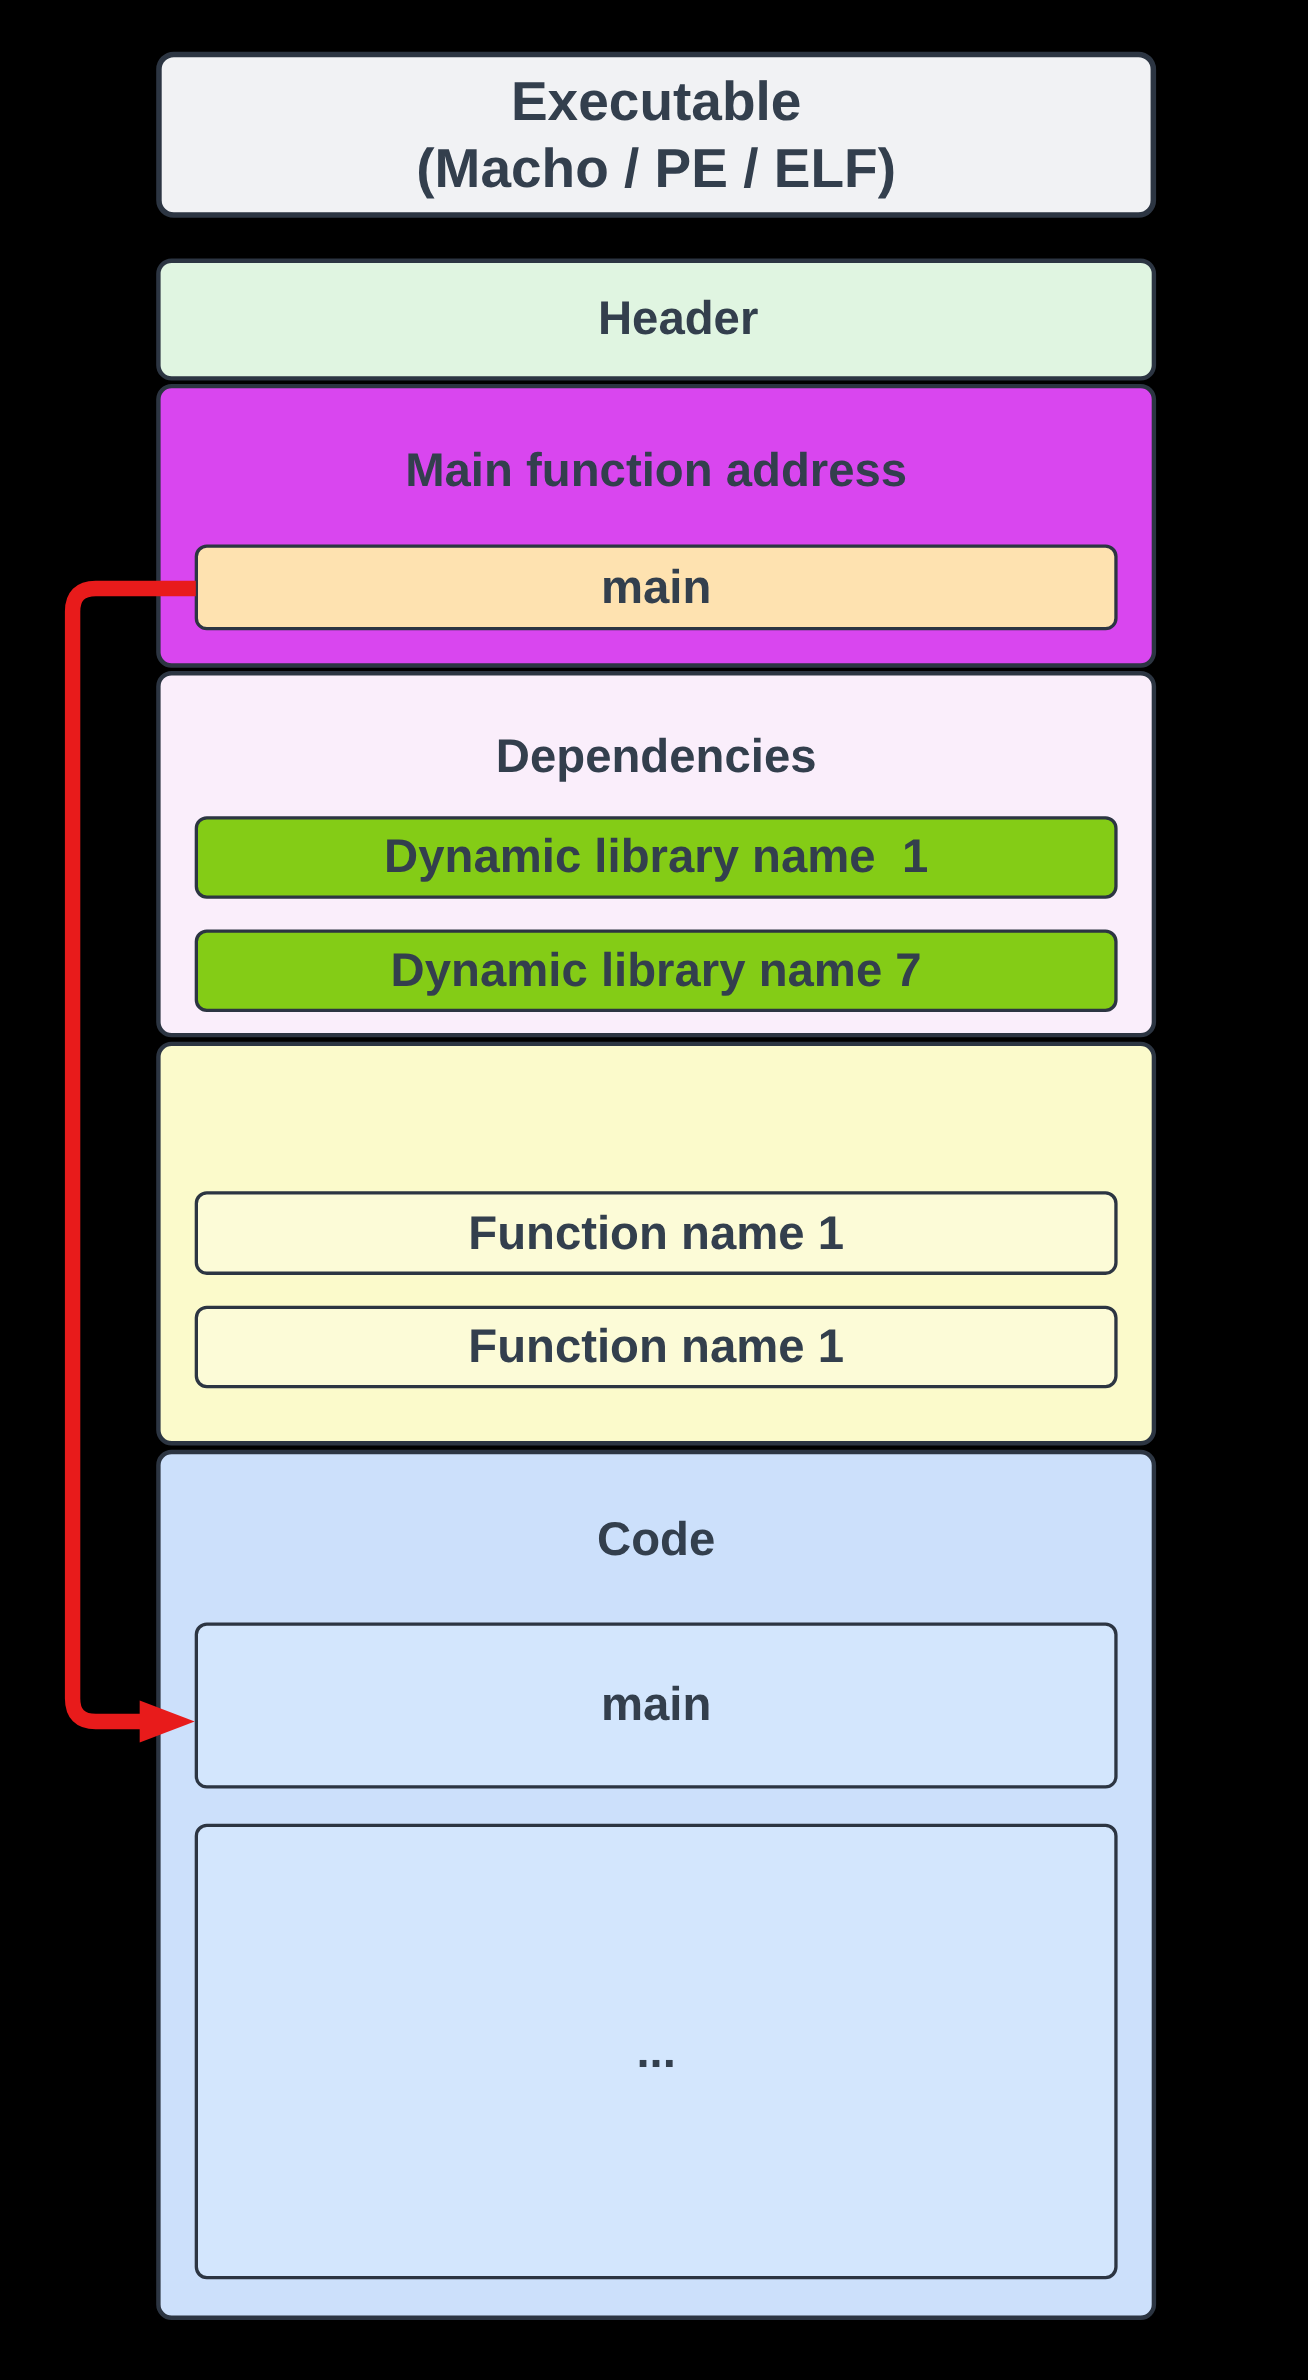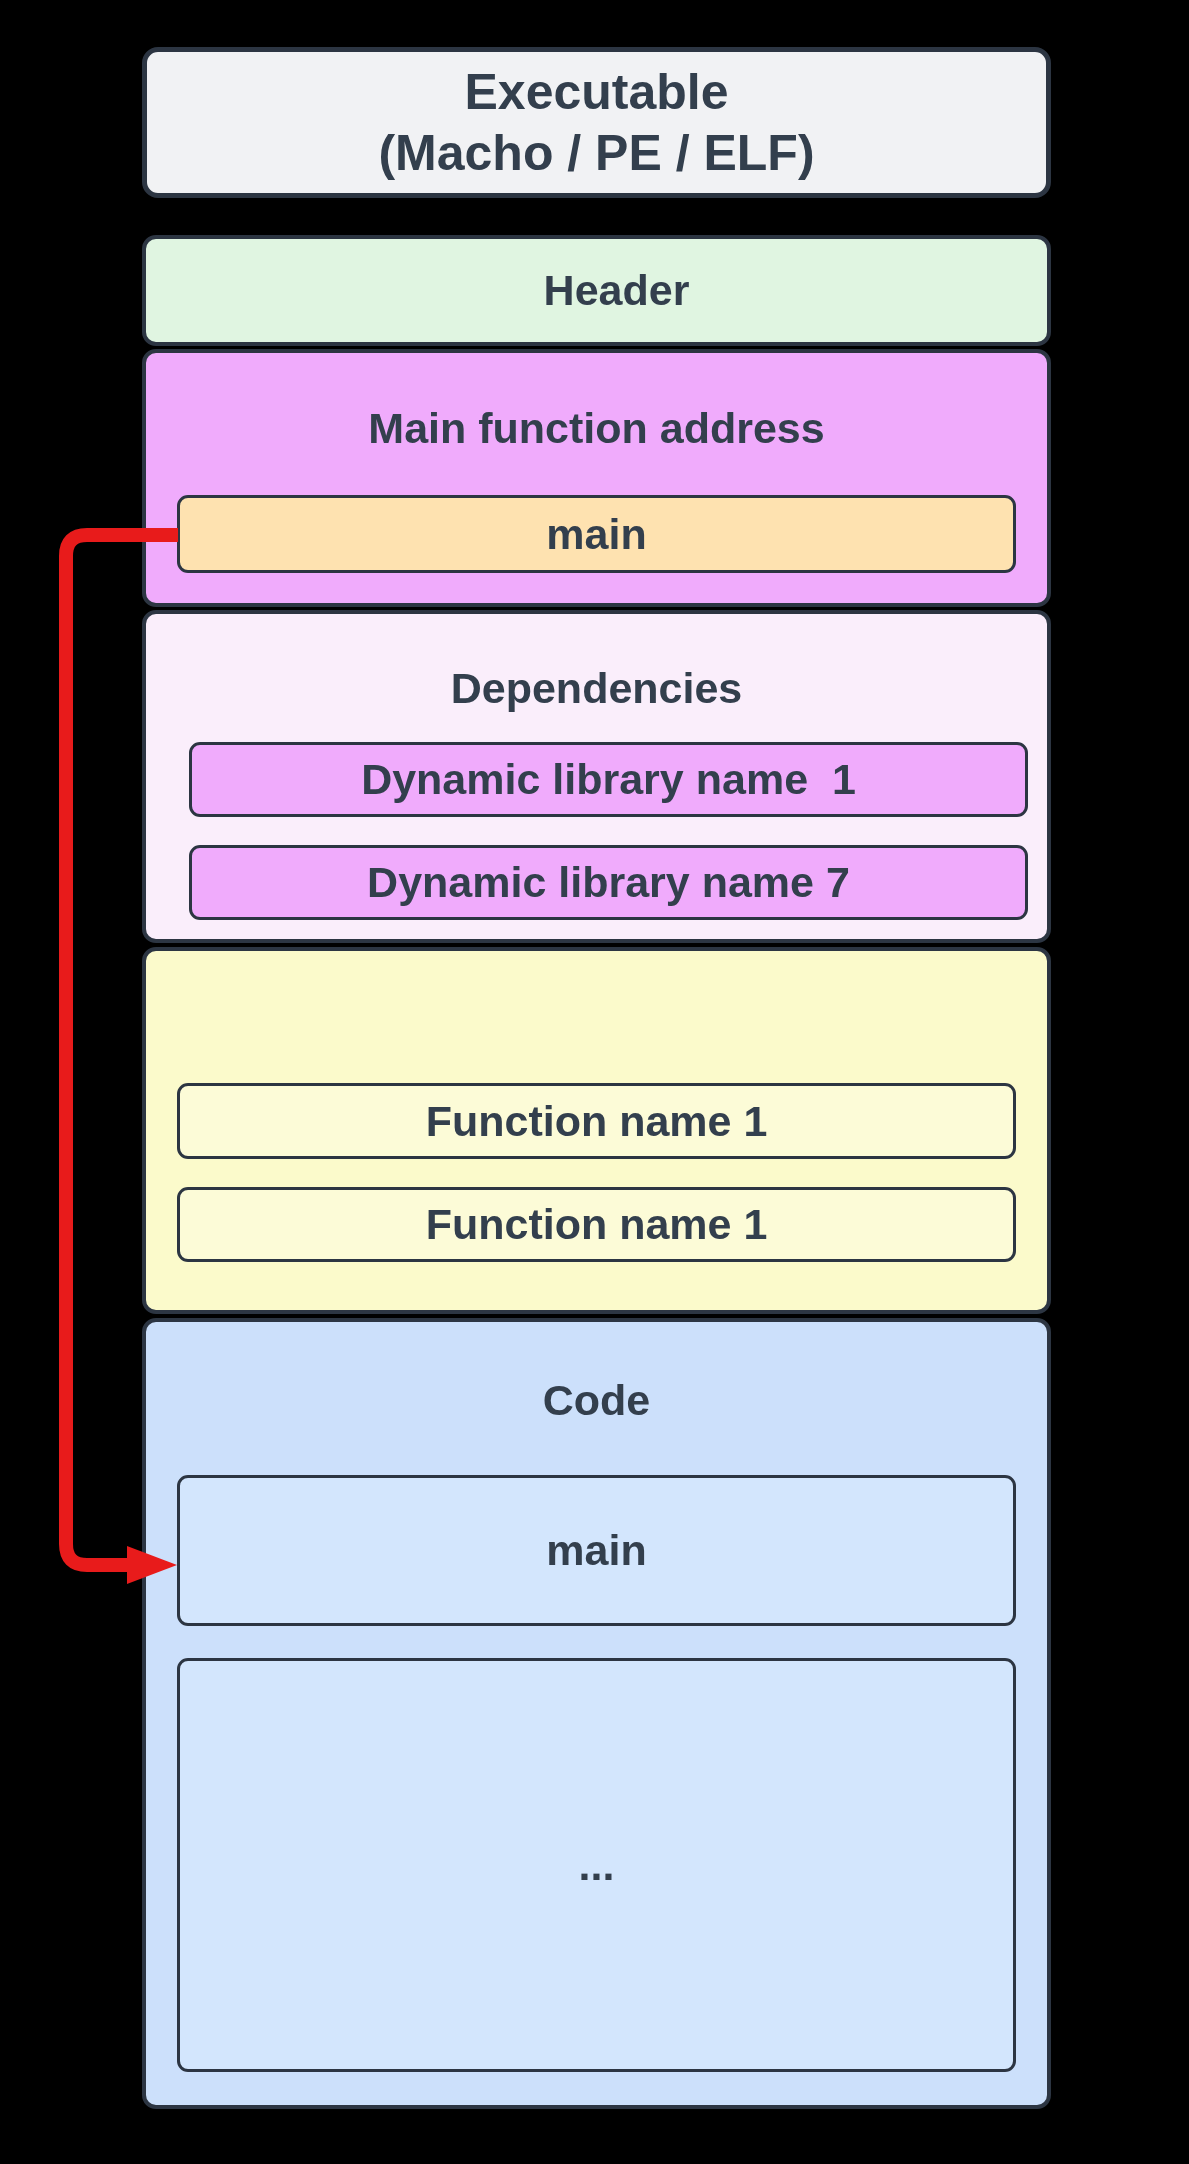--- a/index.html
+++ b/index.html
@@ -7,26 +7,26 @@
           font-family:"Liberation Sans",sans-serif;font-weight:700;color:#333f4d;padding-left:40px;}
   .outer{position:absolute;left:142px;width:909px;border:4px solid #2c3542;border-radius:14px;box-sizing:border-box;}
   .exec{top:47px;height:151px;background:#f1f2f4;border-width:5px;border-radius:16px;
         display:flex;align-items:center;justify-content:center;text-align:center;
         font-size:50px;line-height:1.22;}
   .center-title{display:flex;align-items:center;justify-content:center;}
   .section-title{position:absolute;left:0;width:100%;text-align:center;font-size:43px;line-height:50px;white-space:pre;}
   .node{position:absolute;left:31px;width:839px;border:3px solid #2c3542;border-radius:11px;box-sizing:border-box;
         display:flex;align-items:center;justify-content:center;text-align:center;font-size:43px;white-space:pre;}
   .s-green{background:#e0f5e1;}
-  .s-orange{background:#f0abfc;}
+  .s-orange{background:#d946ef;}
   .s-pink{background:#faeefb;}
   .s-yellow{background:#fbfacb;}
   .s-blue{background:#cce0fb;}
   .n-orange{background:#fee2b0;}
-  .n-pink{background:#f0abfc;margin-left:12px;}
+  .n-pink{background:#84cc16;}
   .n-yellow{background:#fcfbd7;}
   .n-blue{background:#d3e6fd;}
   .arrow-svg{position:absolute;left:0;top:0;z-index:5;pointer-events:none;}
   .hdr-font{font-size:43px;margin-left:40px;}
 </style>
 </head>
 <body>
 
 <div class="canvas">
 

